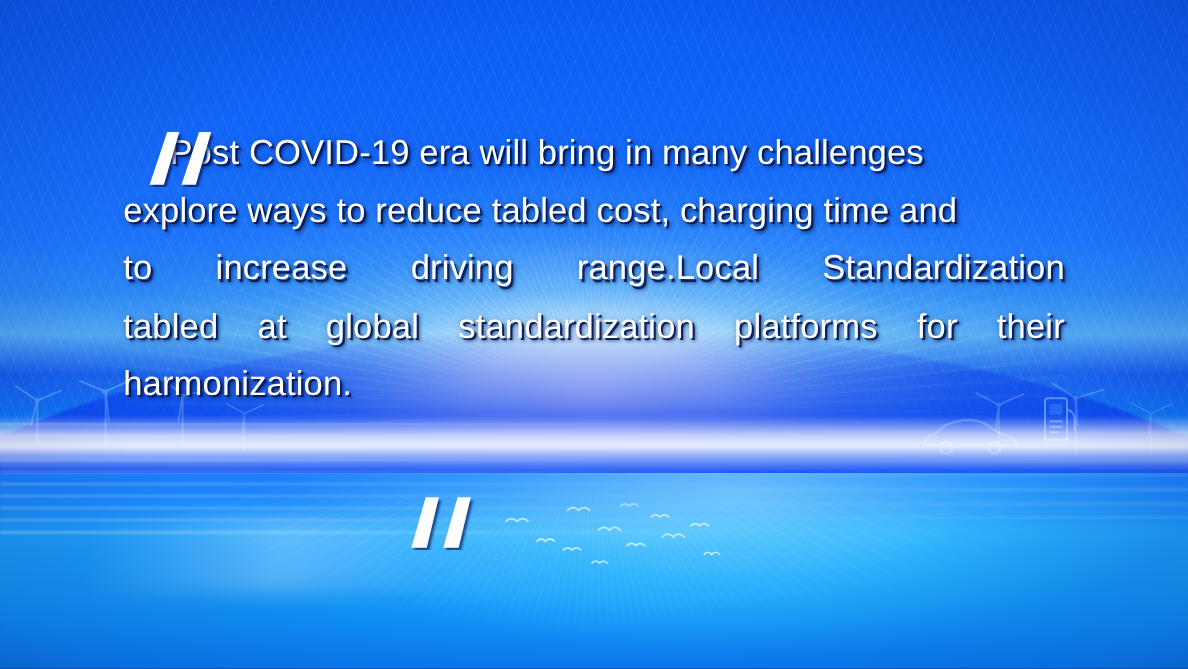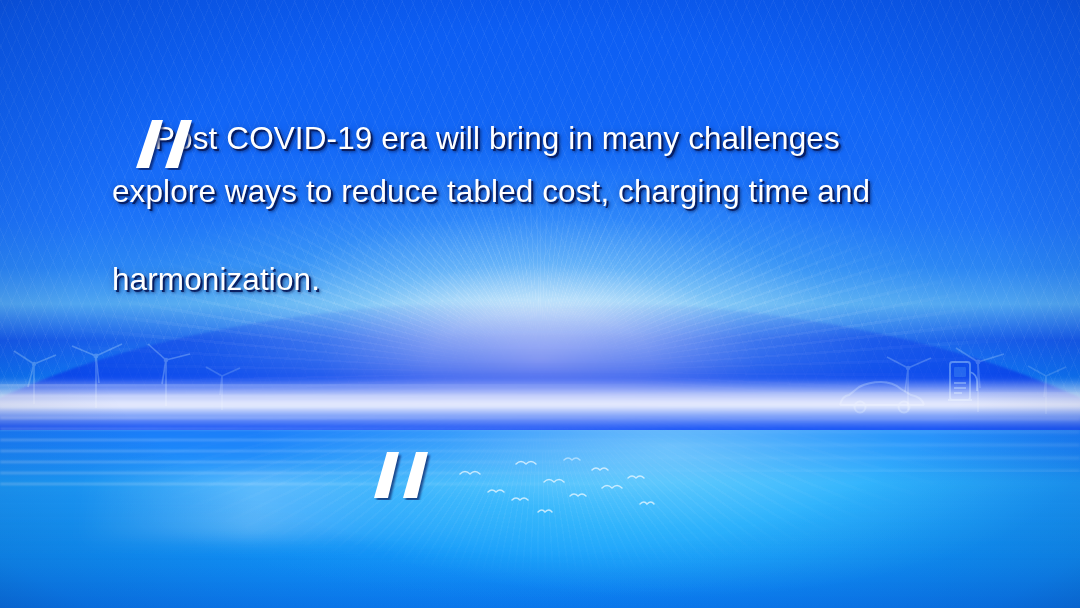--- a/index.html
+++ b/index.html
@@ -301,21 +301,21 @@
   }
   .quote-text .indent { display: inline-block; width: 42px; }
   
   .qline {
     display: block;
     text-align: justify;
     text-align-last: justify;
     white-space: nowrap;
   }
   .qline.natural { text-align-last: left; white-space: normal; }
-  .qline.last { text-align-last: left; margin-top: 36px; }
+  .qline.last { text-align-last: left; }
 </style>
 </head>
 <body>
 
 <div id="stage">
 
   <div class="bg-base"></div>
   <div class="bg-rays-diag"></div>
   <div class="bg-rays-diag2"></div>
   <div class="bg-burst"></div>
@@ -450,18 +450,20 @@
     <svg class="quote-mark quote-close" viewBox="0 0 68 50">
       <g fill="#ffffff" stroke="none" filter="drop-shadow(2px 3px 1px rgba(6,26,92,0.7))">
         <path d="M4 48 L17 2 L29 2 L18 48 Z"></path>
         <path d="M33 48 L46 2 L58 2 L47 48 Z"></path>
       </g>
     </svg>
 
     <div class="quote-text">
       <span class="qline natural"><span class="indent"></span><span>Post COVID-19 era will bring in many challenges</span></span>
       <span class="qline natural">explore ways to reduce tabled cost, charging time and</span>
+      <span class="qline">to increase driving range.Local Standardization</span>
+      <span class="qline">tabled at global standardization platforms for their</span>
       <span class="qline last">harmonization.</span>
     </div>
 
   </div>
 
 </div>
 
 </body></html>

